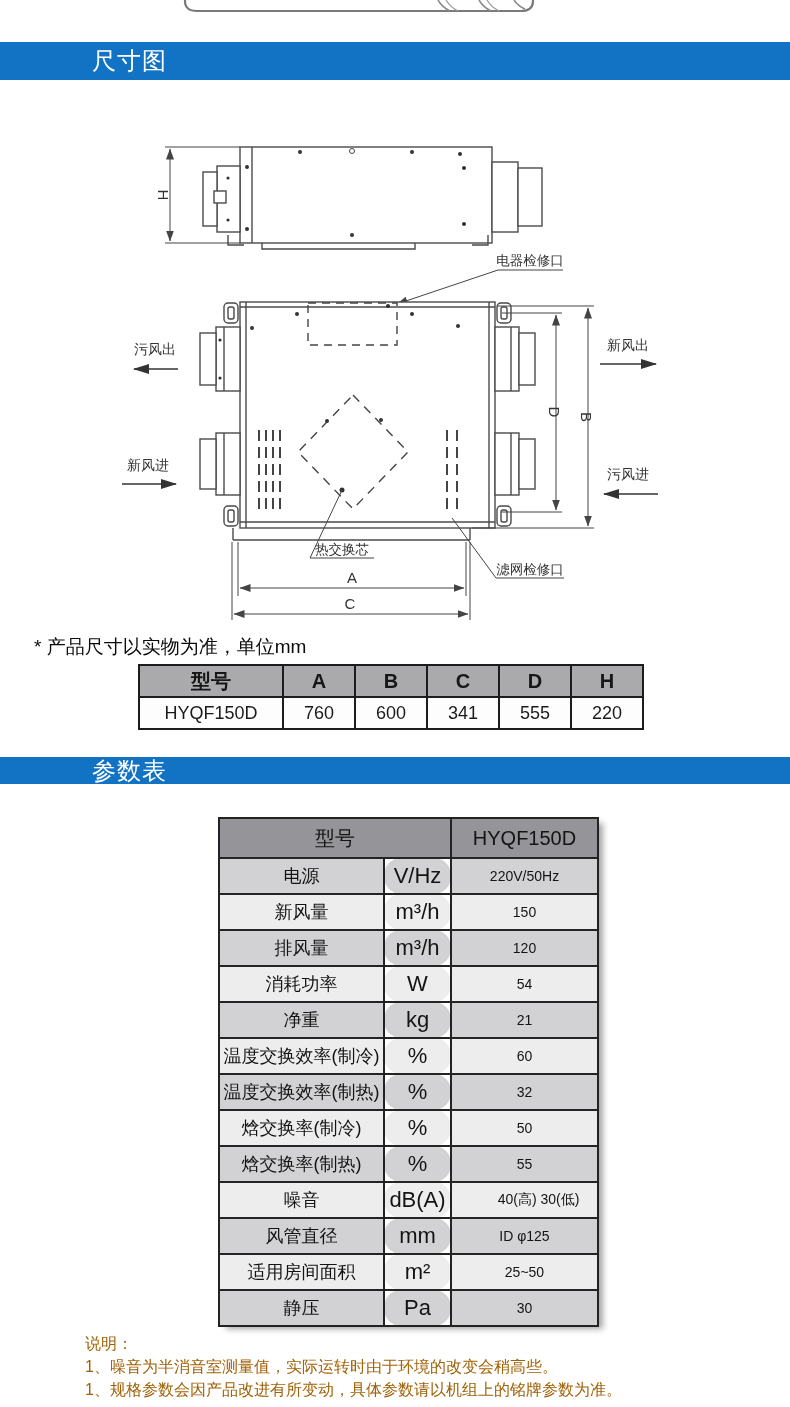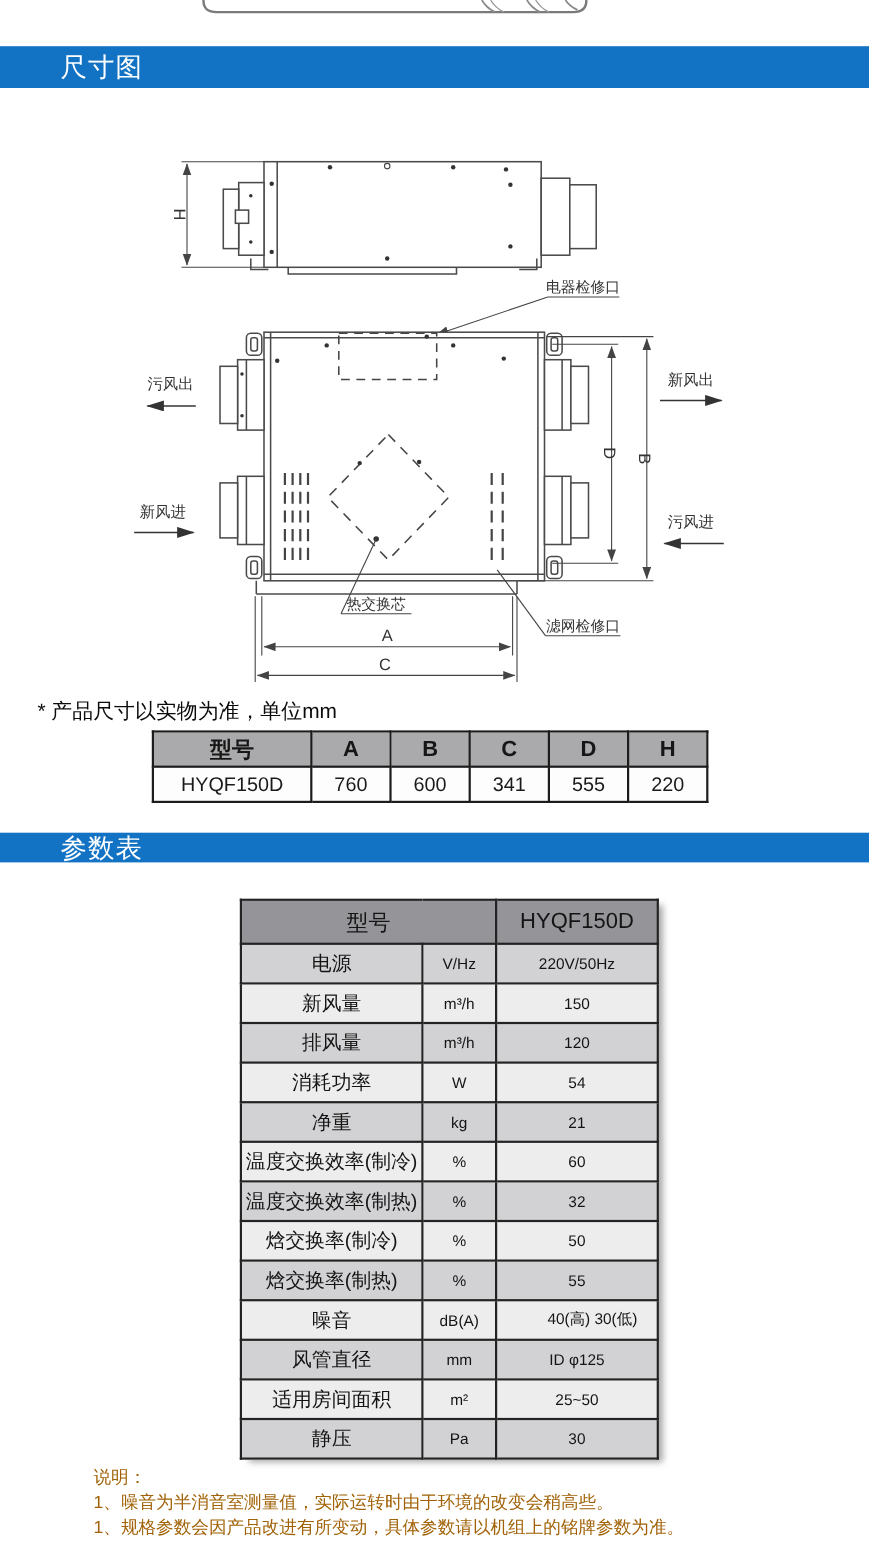--- a/index.html
+++ b/index.html
@@ -3,21 +3,21 @@
 <meta charset="utf-8">
 <style>
   html,body{margin:0;padding:0;background:#fff;}
   #page{
     position:relative;width:790px;height:1407px;background:#ffffff;
     font-family:"Liberation Sans","DejaVu Sans",sans-serif;color:#111;
     overflow:hidden;
   }
   .blue-bar{
     position:absolute;left:0;width:790px;background:#1273c4;color:#ffffff;
-    display:flex;align-items:center;box-sizing:border-box;padding-left:55px;
+    display:flex;align-items:center;box-sizing:border-box;padding-left:92px;
     font-size:24px;letter-spacing:1px;
   }
   #bar-dimensions{top:42px;height:38px;}
   #bar-specs{top:757px;height:27px;}
   .size-note{
     position:absolute;left:34px;top:634px;font-size:19px;font-weight:normal;color:#0b0b0b;
   }
   
   #dim-table{
     position:absolute;left:138px;top:664px;border-collapse:collapse;table-layout:fixed;
@@ -34,21 +34,21 @@
   #spec-table{
     position:absolute;left:218px;top:817px;border-collapse:collapse;table-layout:fixed;
     box-shadow:6px 4px 6px -2px rgba(0,0,0,0.35);
   }
   #spec-table td{
     border:2px solid #232323;text-align:center;vertical-align:middle;padding:0;
     overflow:hidden;white-space:nowrap;color:#141414;
   }
   #spec-table .hdr td{background:#949499;height:38px;font-size:20px;}
   #spec-table .c-label{width:163px;font-size:18px;}
-  #spec-table .c-unit{width:65px;font-size:14px;}
+  #spec-table .c-unit{width:65px;font-size:22px;border-radius:17px;}
   #spec-table .c-value{width:117px;font-size:14px;}
   #spec-table tbody tr{height:36px;}
   #spec-table tbody tr:nth-child(odd) td{background:#d2d2d4;}
   #spec-table tbody tr:nth-child(even) td{background:#ededee;}
   #spec-table tbody tr.small-val .c-value{font-size:14px;padding-left:28px;}
   
   #notes{position:absolute;left:85px;top:1332px;font-size:16px;line-height:23px;color:#a16207;}
   svg text{fill:#333;font-family:"Liberation Sans","DejaVu Sans",sans-serif;}
   .abs-svg{position:absolute;left:0;}
 </style>

